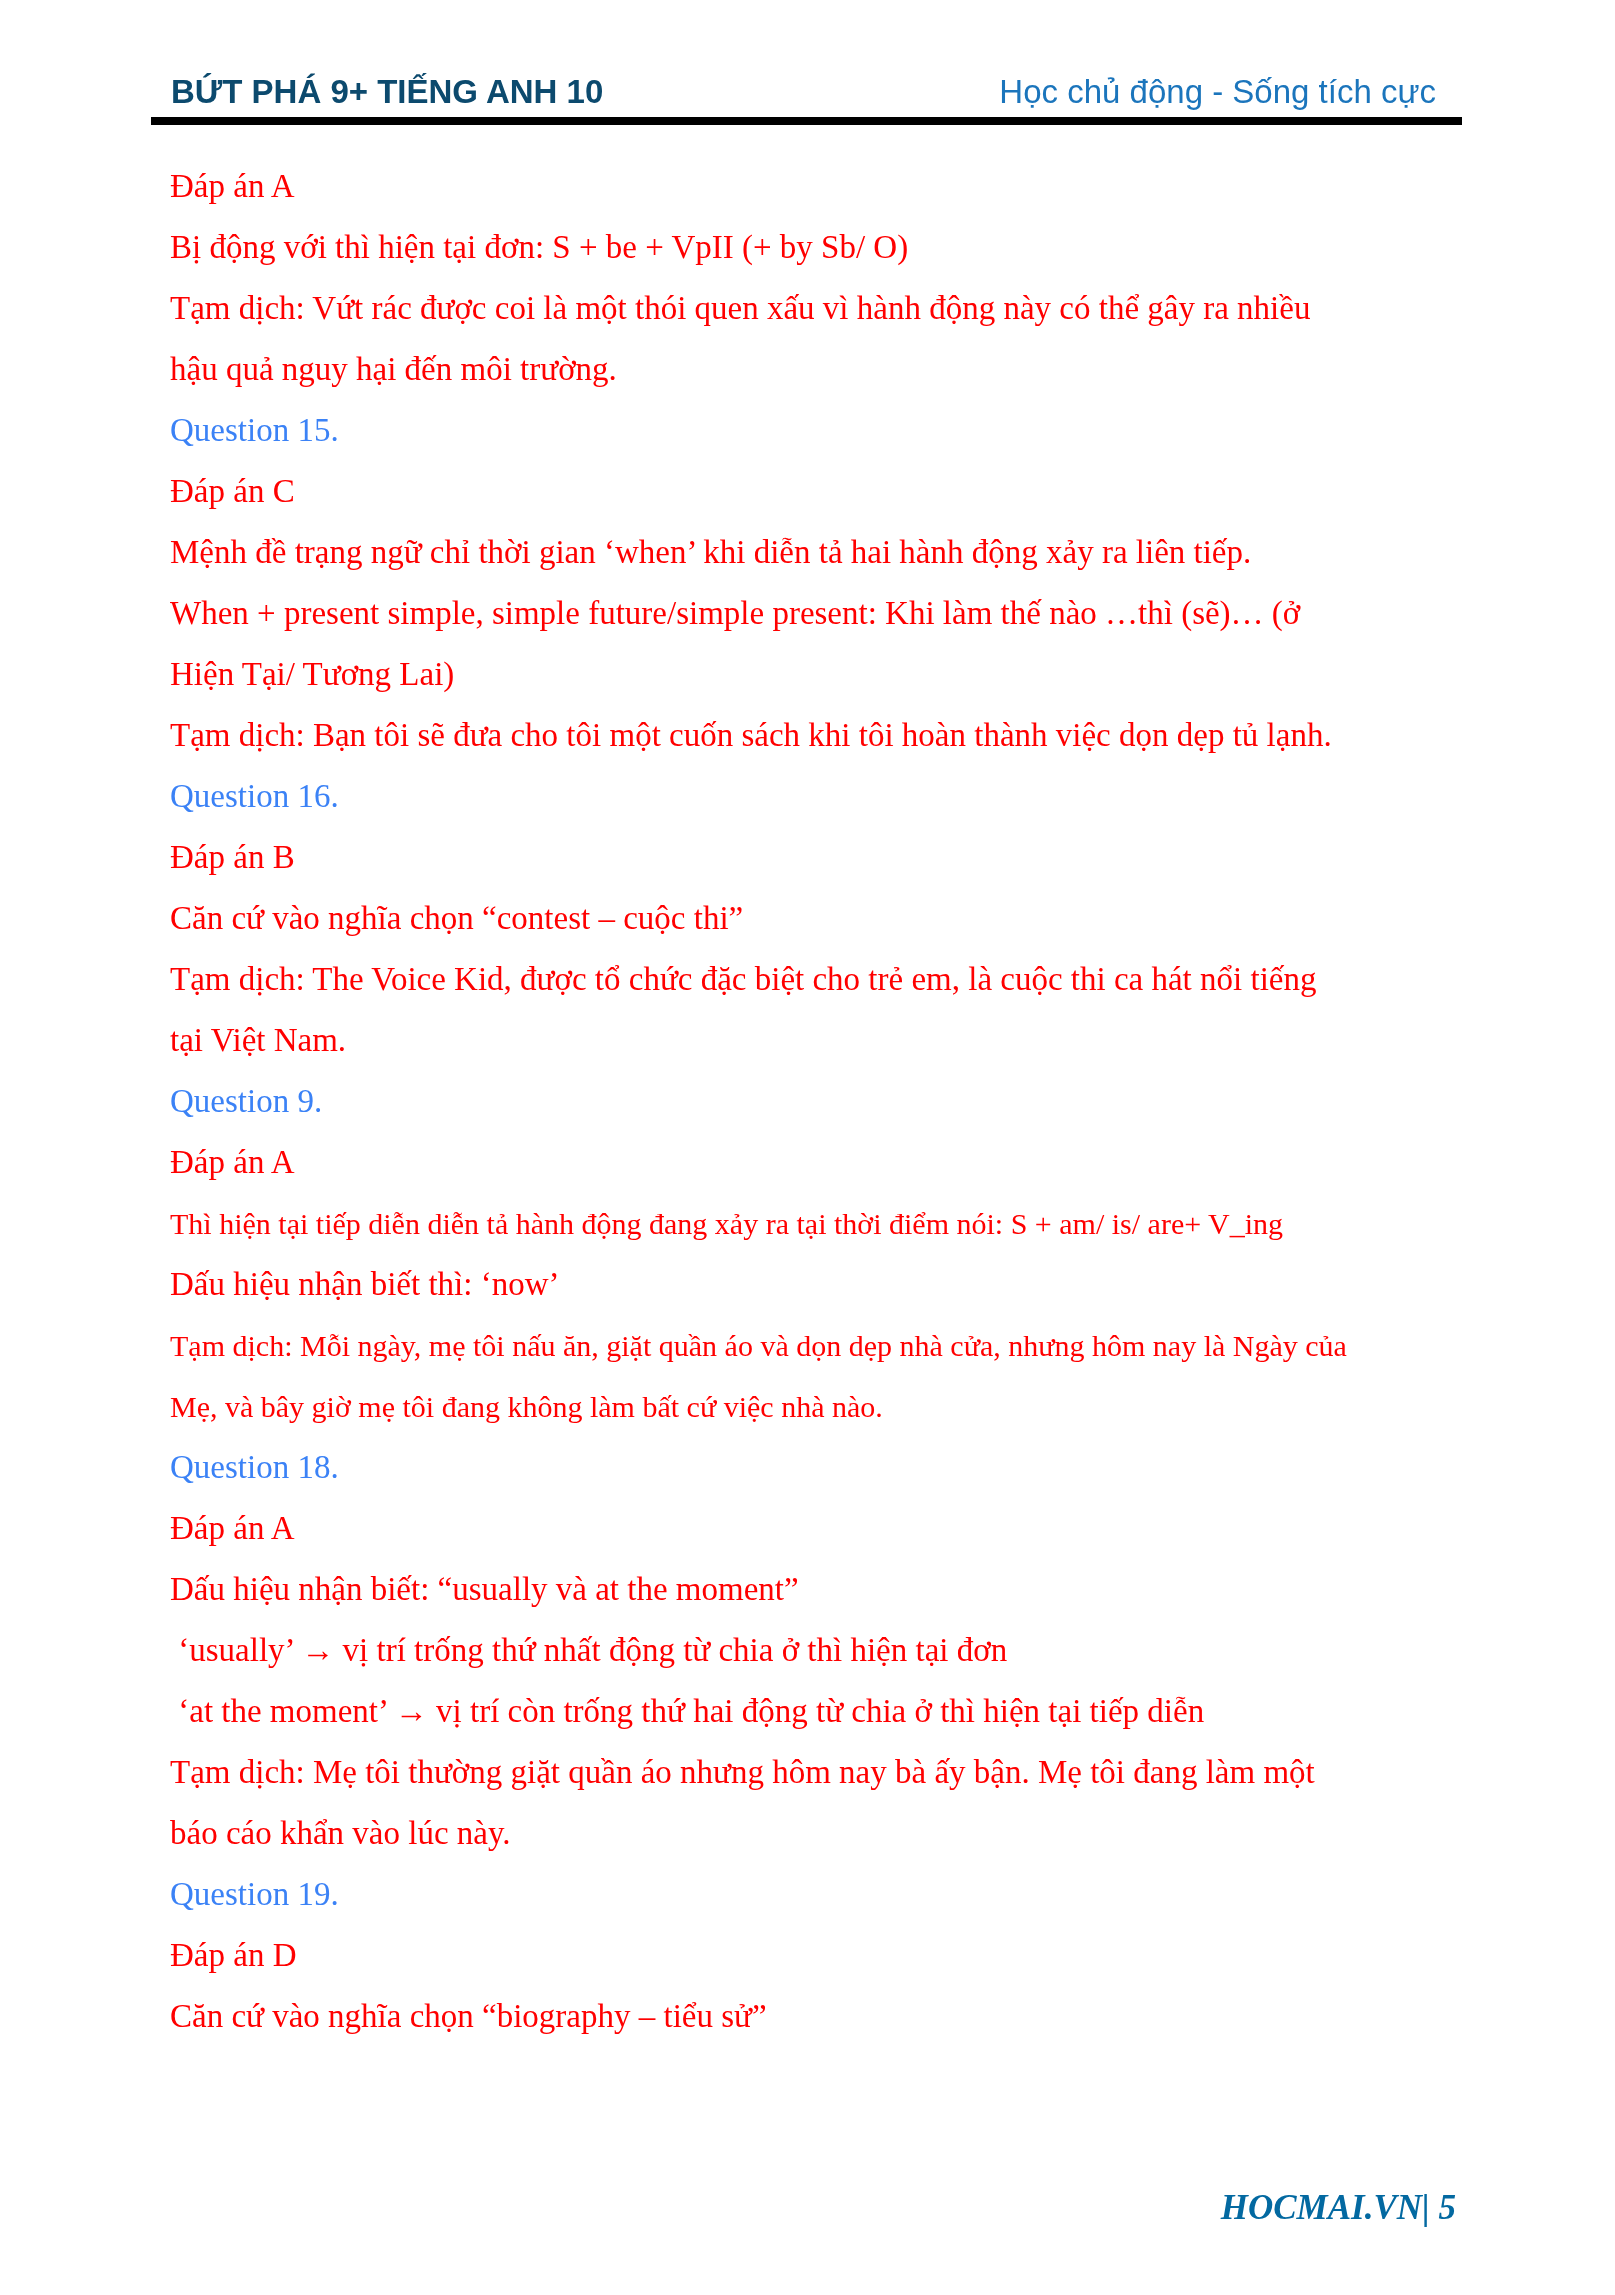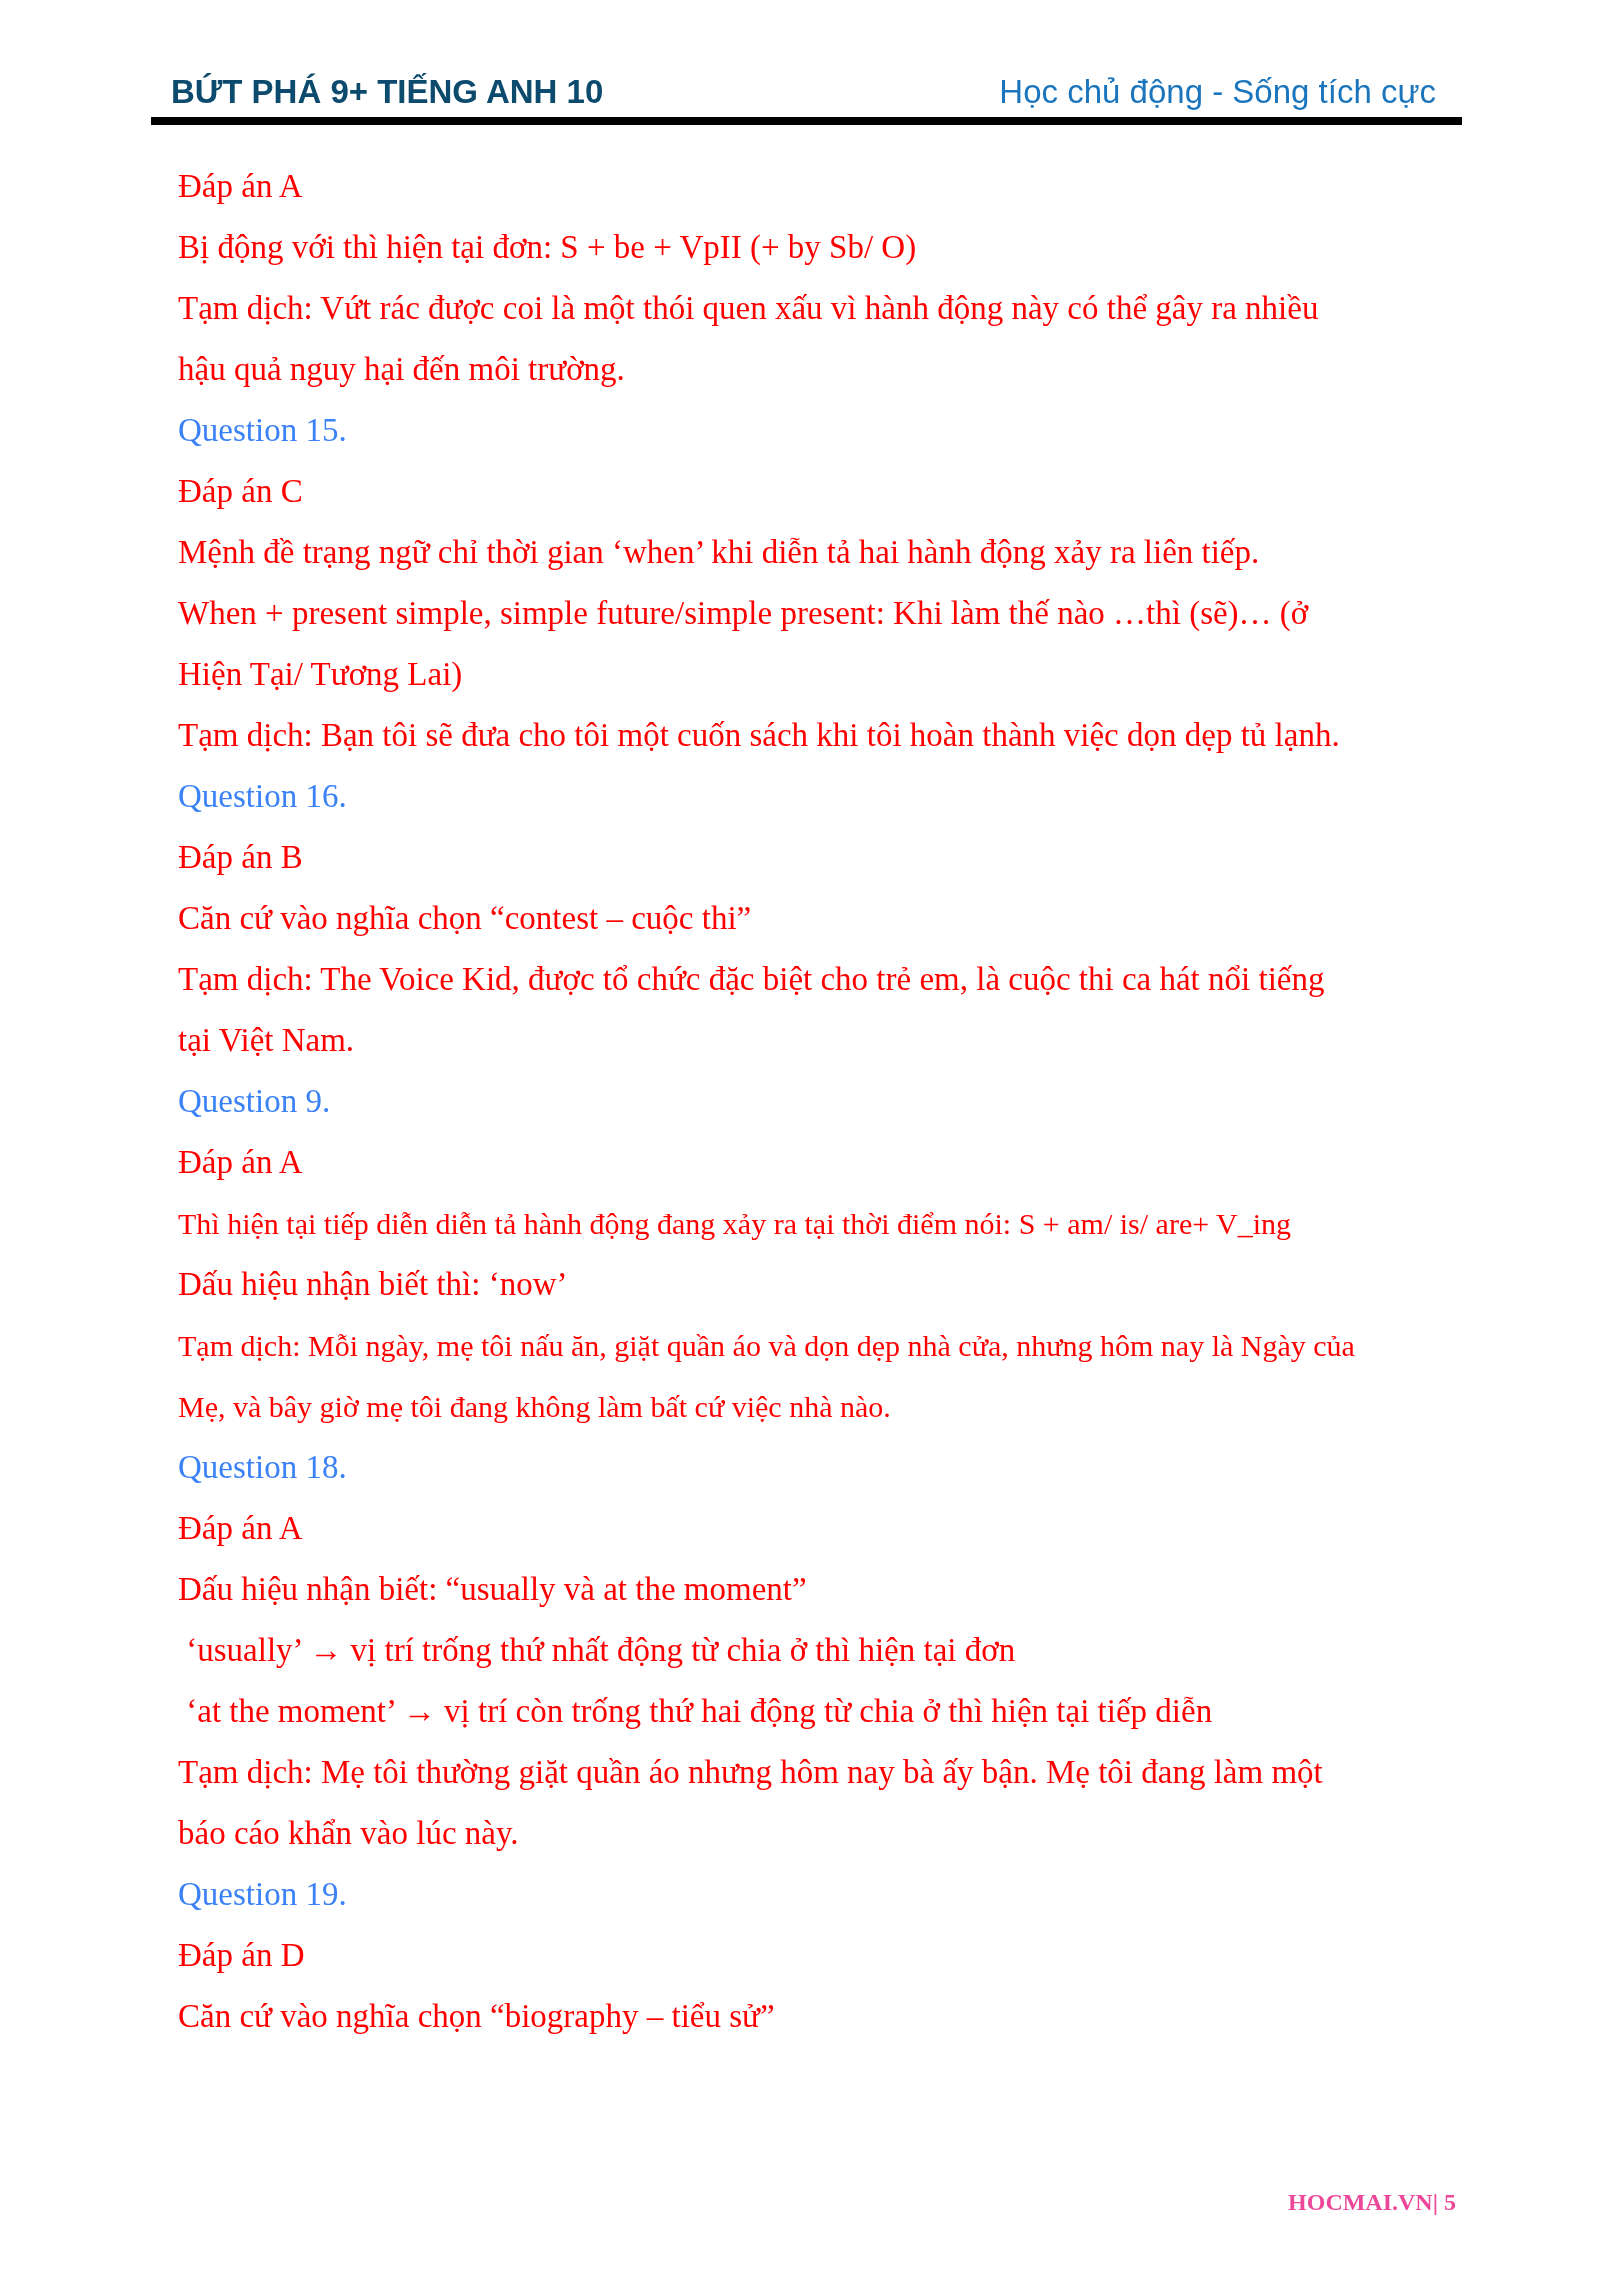--- a/index.html
+++ b/index.html
@@ -26,33 +26,33 @@
     color:#1B75BC; white-space:pre;
   }
   .header-rule {
     position:absolute; left:151px; right:153px; top:117px; height:8px;
     background:#000000;
   }
 
   
   .content {
     position:absolute; left:170px; top:156px; width:1317px;
-    font-size:33px; color:#FF0000;margin-left:8px;
+    font-size:33px; color:#FF0000;
   }
   .line { height:61px; line-height:61px; white-space:pre; }
   .red { color:#FF0000; }
   .red-condensed { color:#FF0000; font-size:30px; }
   .question { color:#3b82f6; font-weight:normal; }
 
   
   .footer {
     position:absolute; right:159px; top:2190px;
     font-family:"Liberation Serif","DejaVu Serif",serif;
-    font-weight:bold; font-size:24px; line-height:1;
-    color:#ec4899; white-space:pre;
+    font-weight:bold; font-size:35px; line-height:1;
+    color:#0369a1; white-space:pre;font-style:italic;
   }
 </style>
 </head>
 <body>
 
 <div class="page">
 
   <div class="header-left">BỨT PHÁ 9+ TIẾNG ANH 10</div>
 
   <div class="header-right">Học chủ động - Sống tích cực</div>

